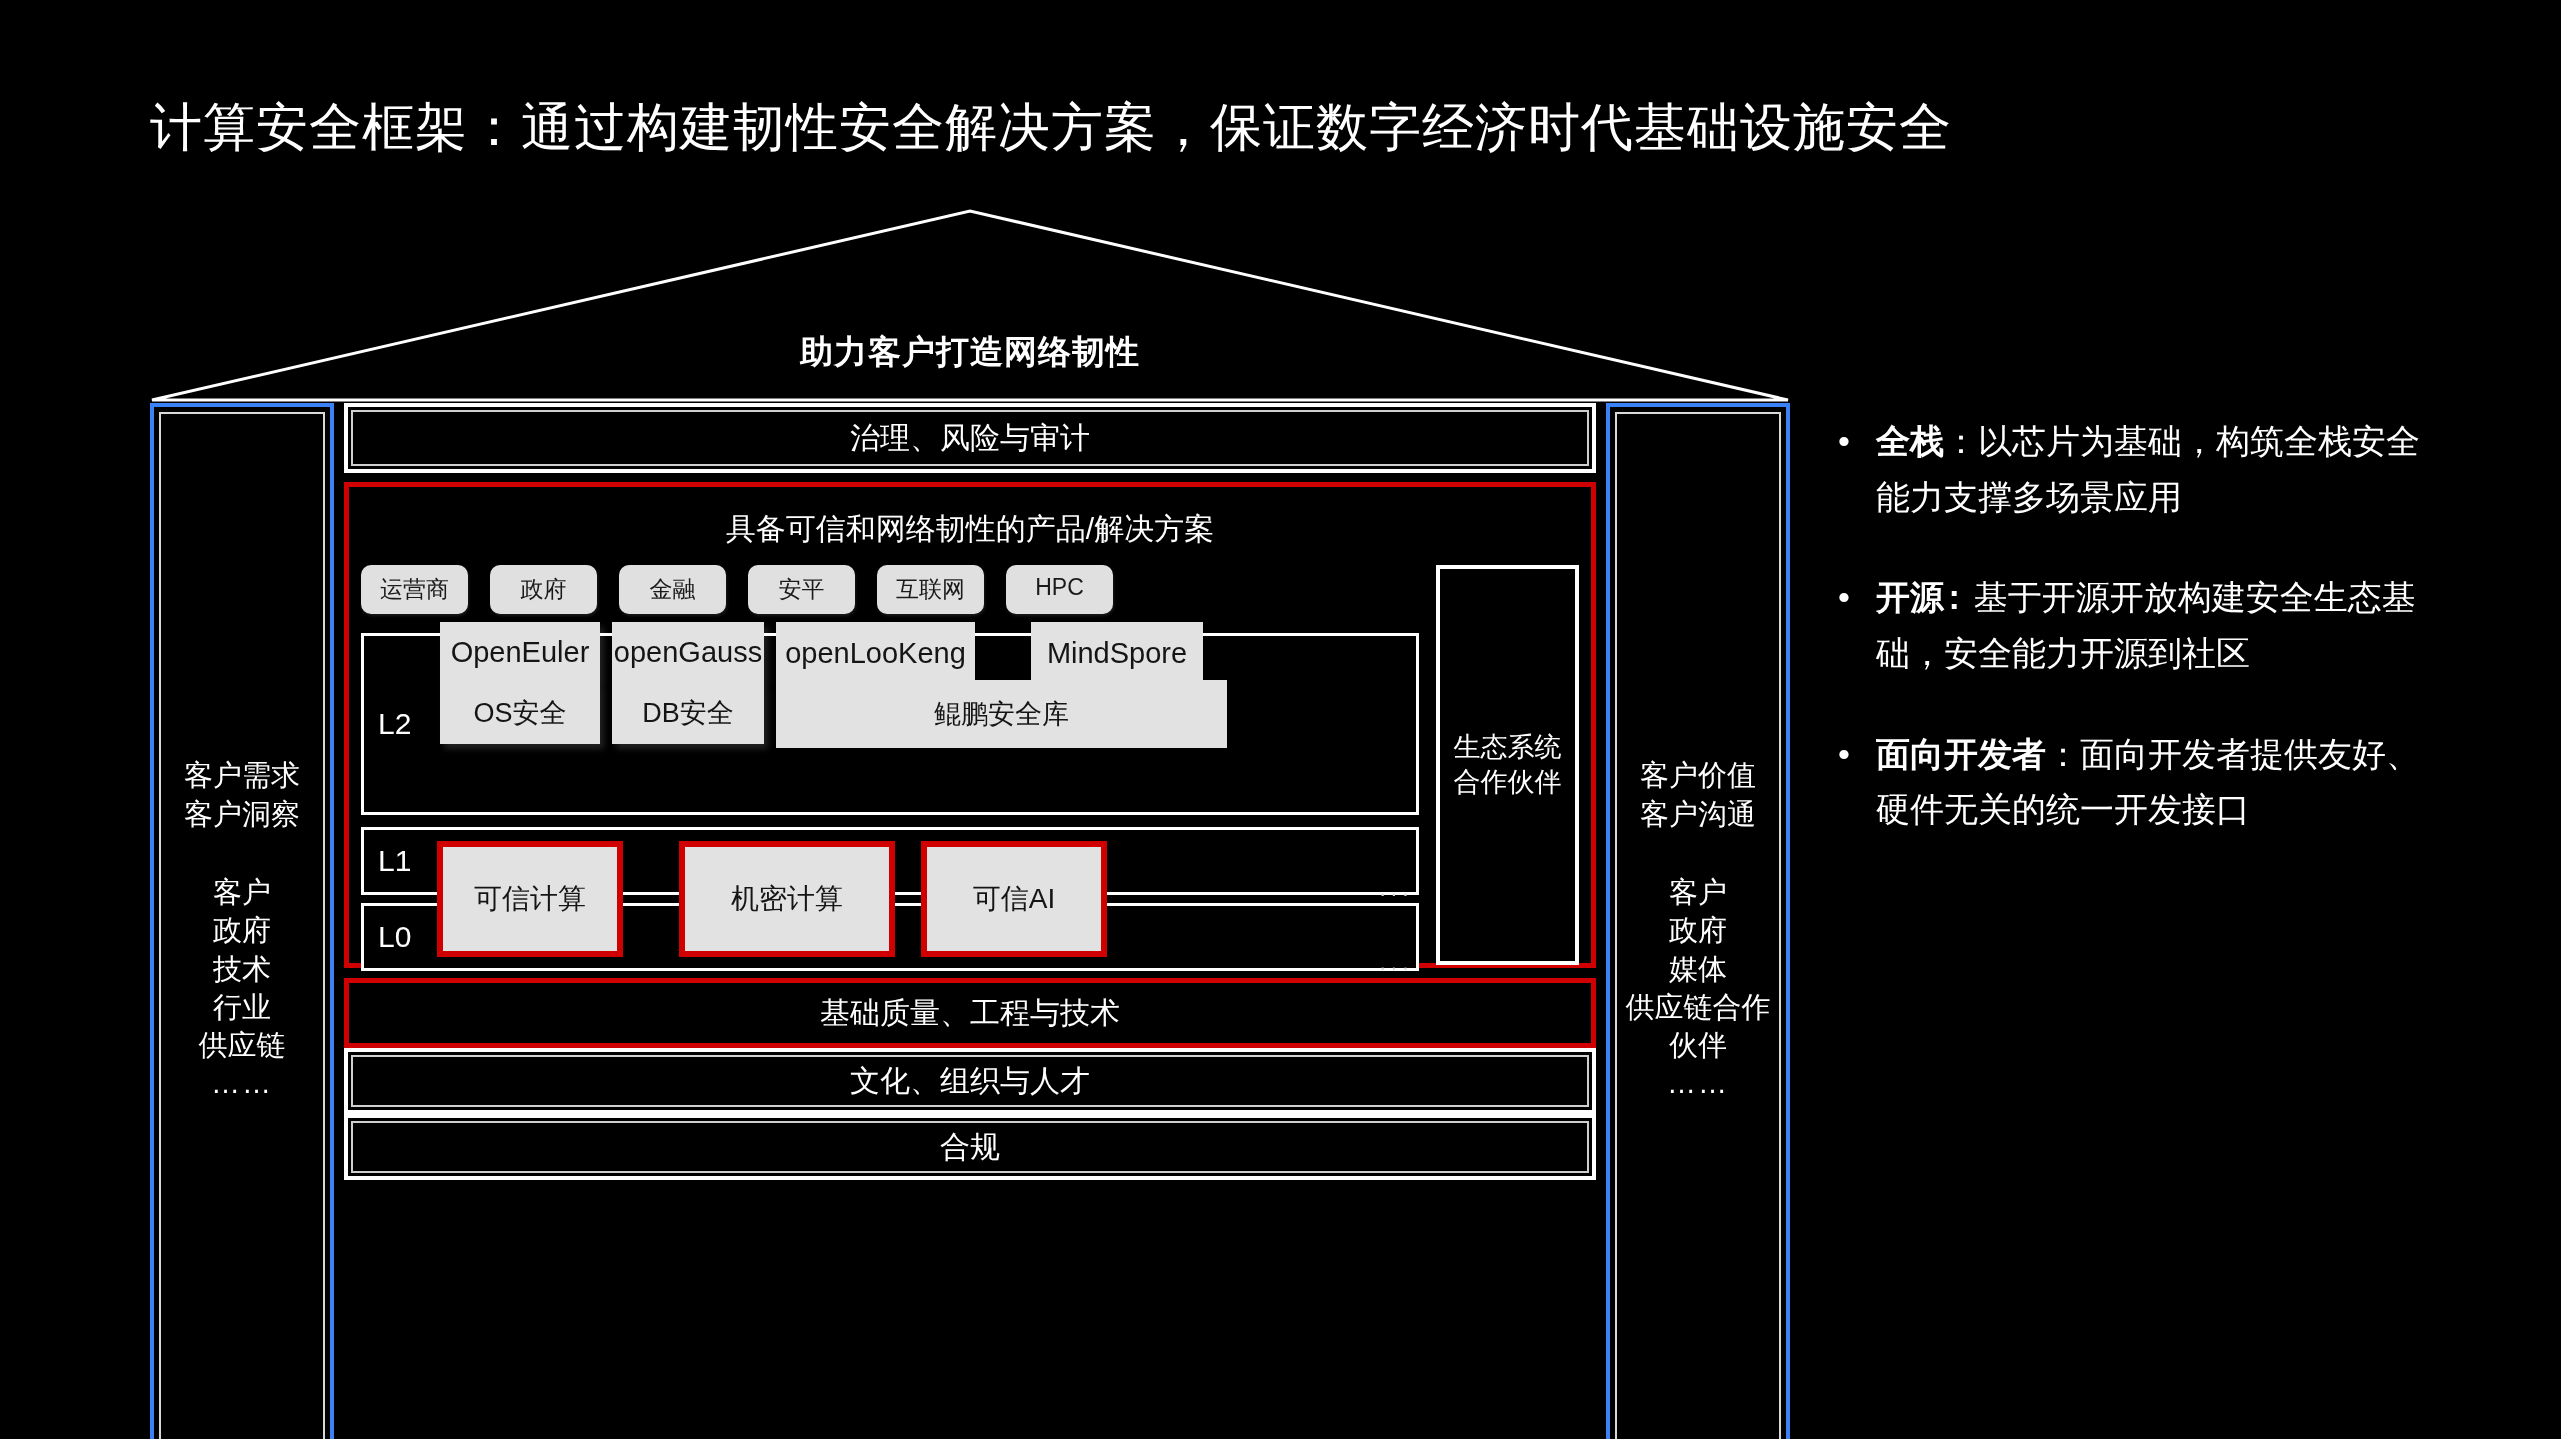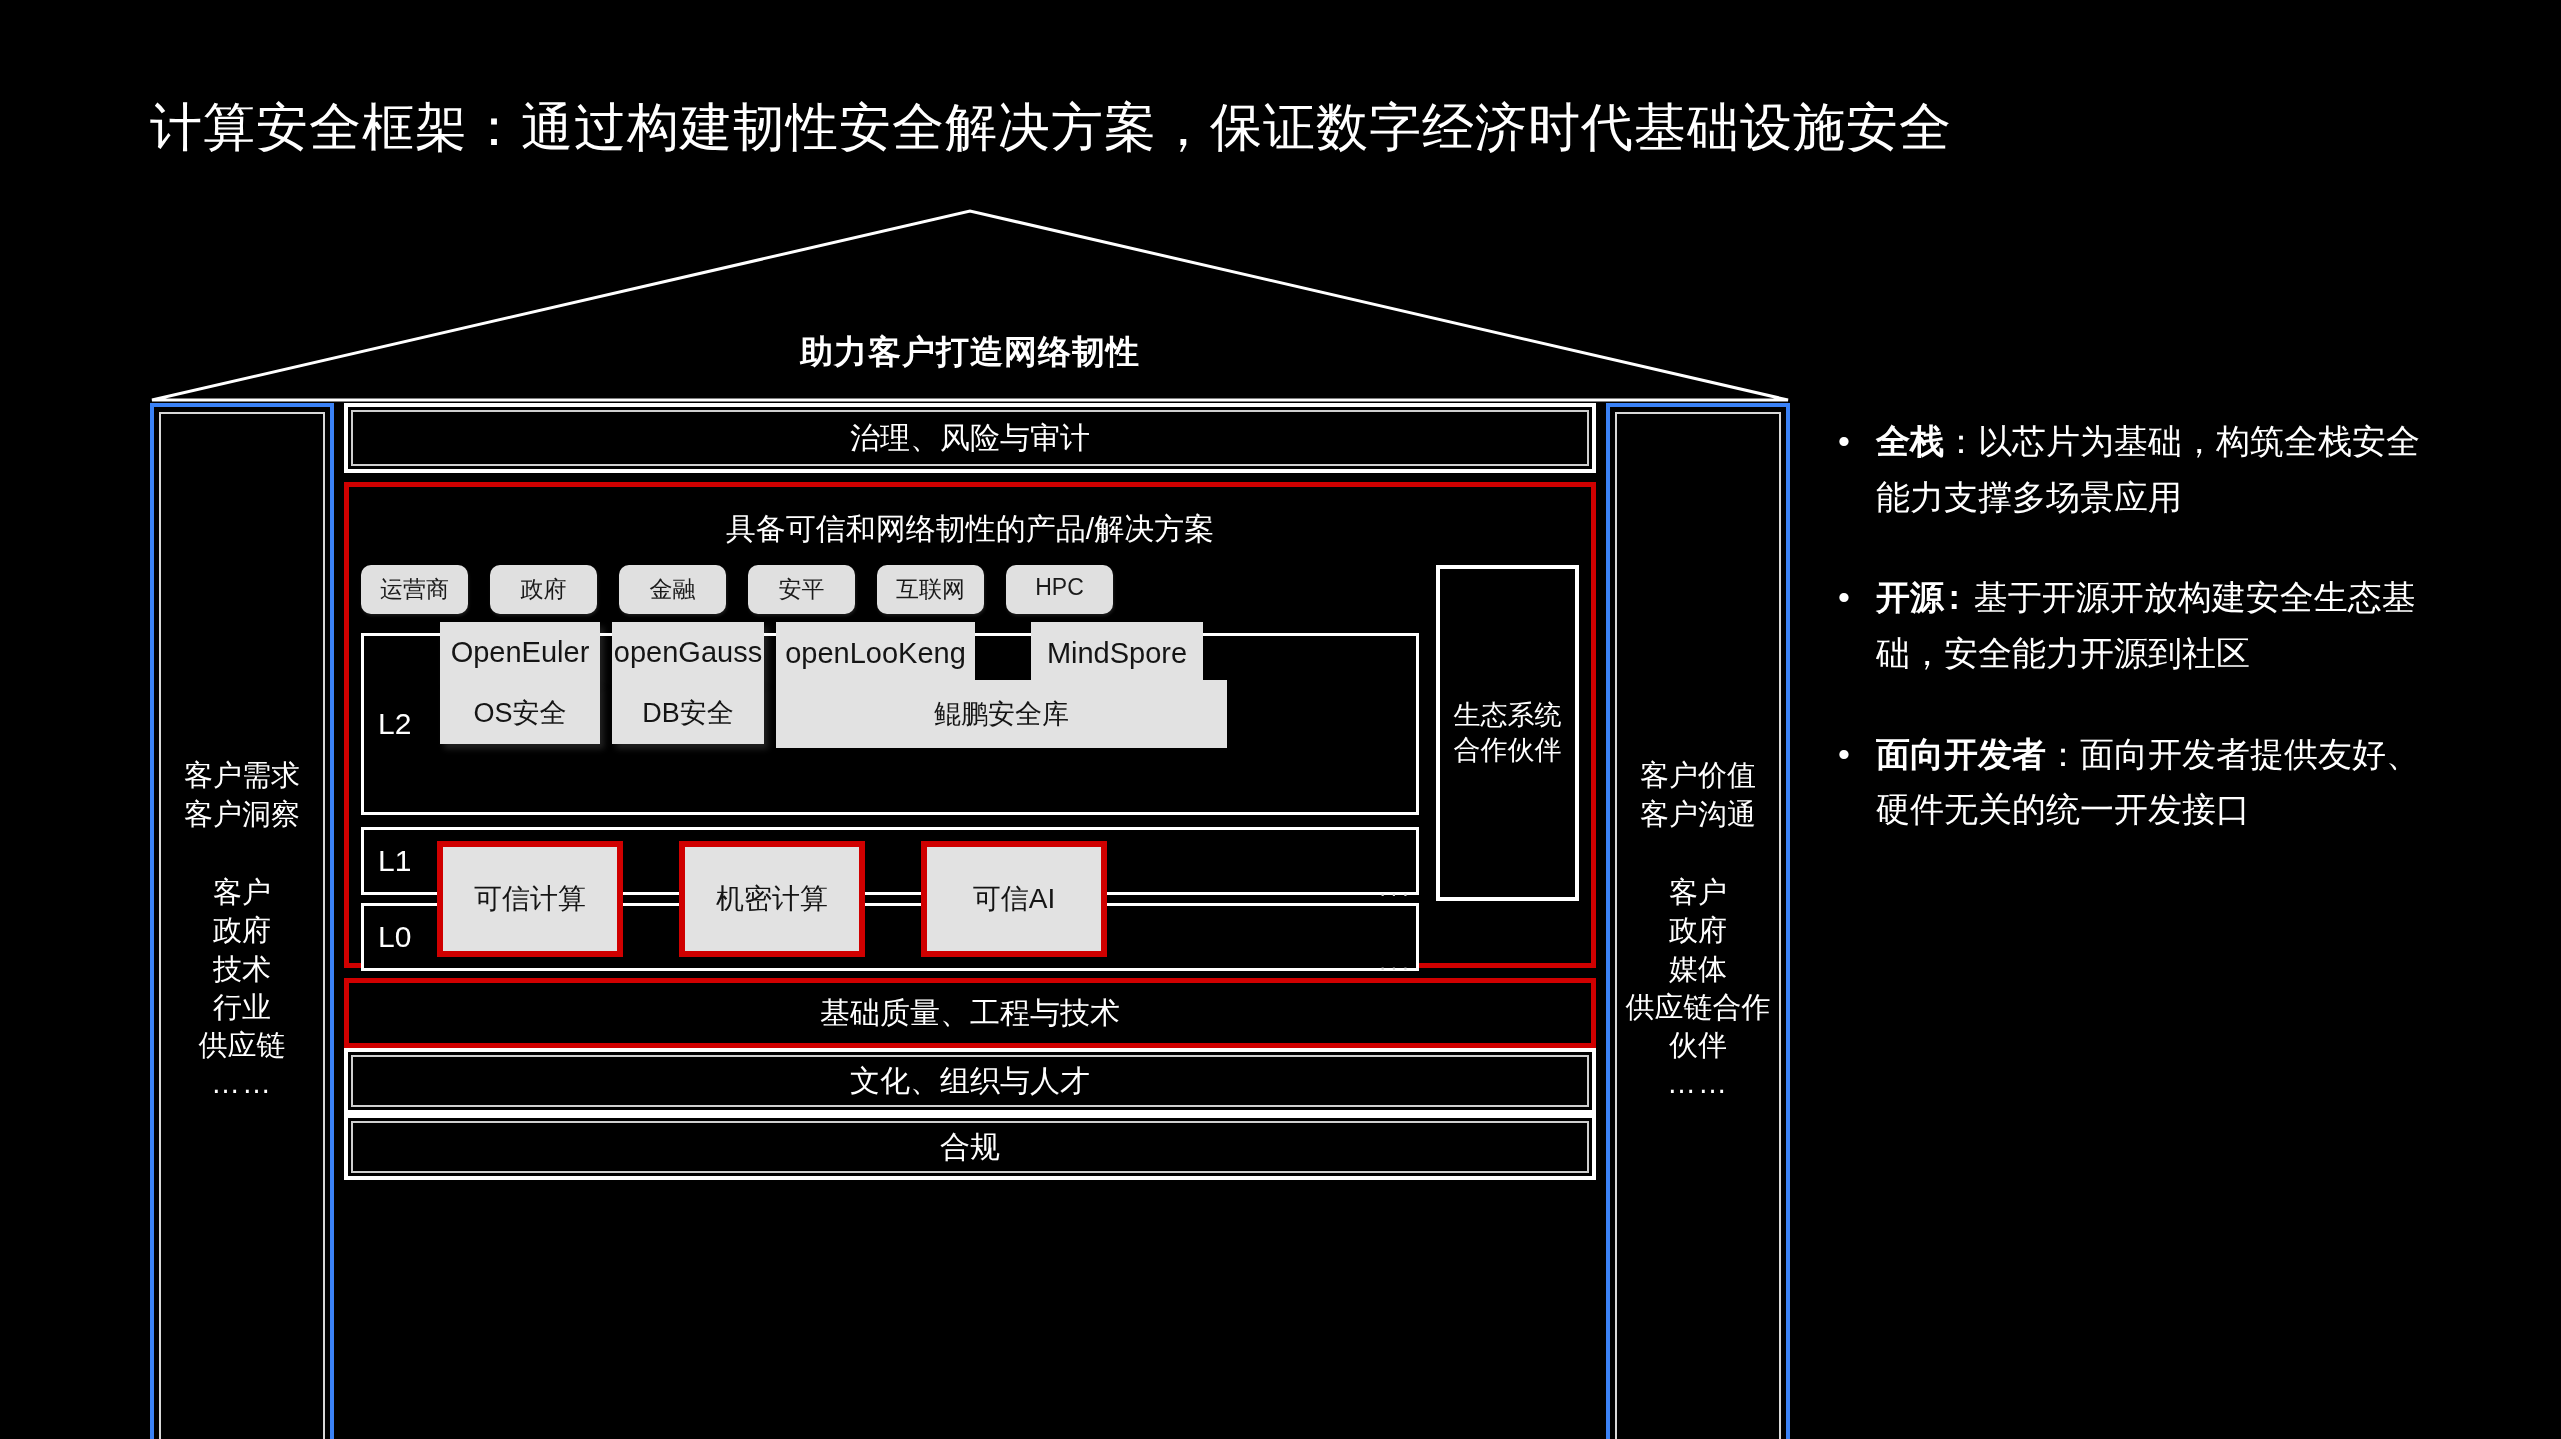--- a/index.html
+++ b/index.html
@@ -94,21 +94,21 @@
   .chips{position:absolute;left:0;top:0;display:flex;gap:22px;}
   .chip{
     background:#e0e0e0;color:#1a1a1a;border-radius:10px;
     font-size:23px;
     padding:9px 0;width:107px;text-align:center;
     box-shadow:1px 2px 3px rgba(255,255,255,.10);
   }
 
   
   .eco{
-    position:absolute;right:0;top:0;width:143px;height:336px;
+    position:absolute;right:0;top:0;width:143px;height:400px;
     border:4px solid #ffffff;box-sizing:border-box;background:#000;
     display:flex;align-items:center;justify-content:center;
     font-size:27px;line-height:1.3;text-align:center;color:#fff;
   }
 
   
   .l2{
     position:absolute;left:0;top:68px;right:160px;height:182px;
     border:3px solid #ffffff;box-sizing:border-box;background:#000;
   }
@@ -143,21 +143,21 @@
 
   .caps{position:absolute;left:0;right:160px;top:262px;height:144px;padding-left:44px;}
   .cap{
     position:absolute;top:14px;height:116px;
     background:#e2e2e2;color:#151515;
     border:6px solid #d00000;box-sizing:border-box;
     display:flex;align-items:center;justify-content:center;
     font-size:28px;
   }
   .cap1{left:76px;width:186px;}
-  .cap2{left:318px;width:186px;}
+  .cap2{left:318px;width:216px;}
   .cap3{left:560px;width:186px;}
   .cap-dots{
     position:absolute;right:6px;color:#d8d8d8;font-size:22px;letter-spacing:4px;
   }
   .dots-l1{top:54px;}
   .dots-l0{top:128px;}
 
   
   .bullets{position:absolute;left:1838px;top:415px;width:600px;}
   .bullet{display:flex;margin-bottom:48px;}

